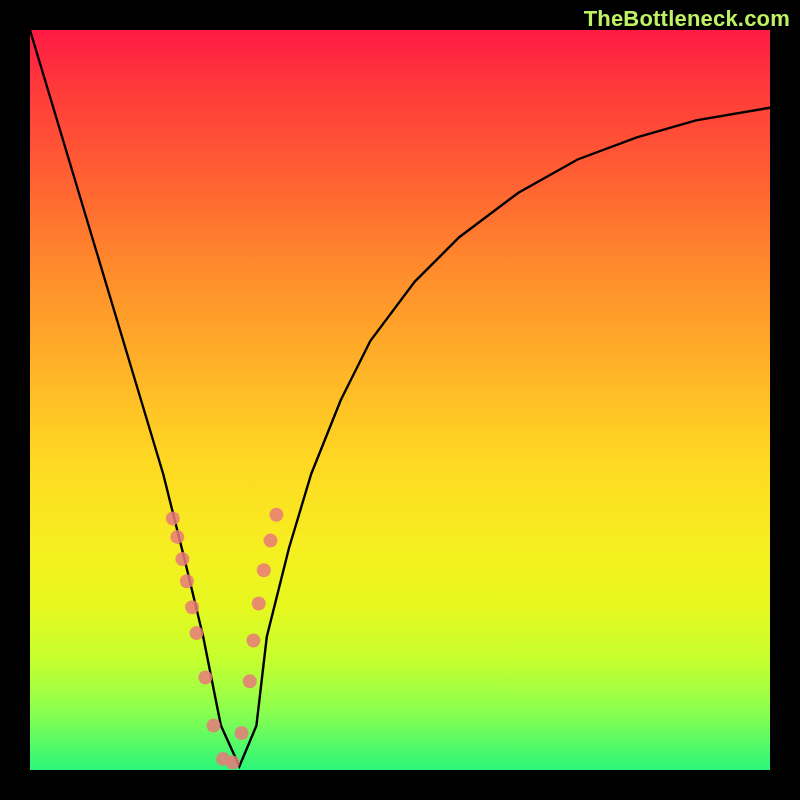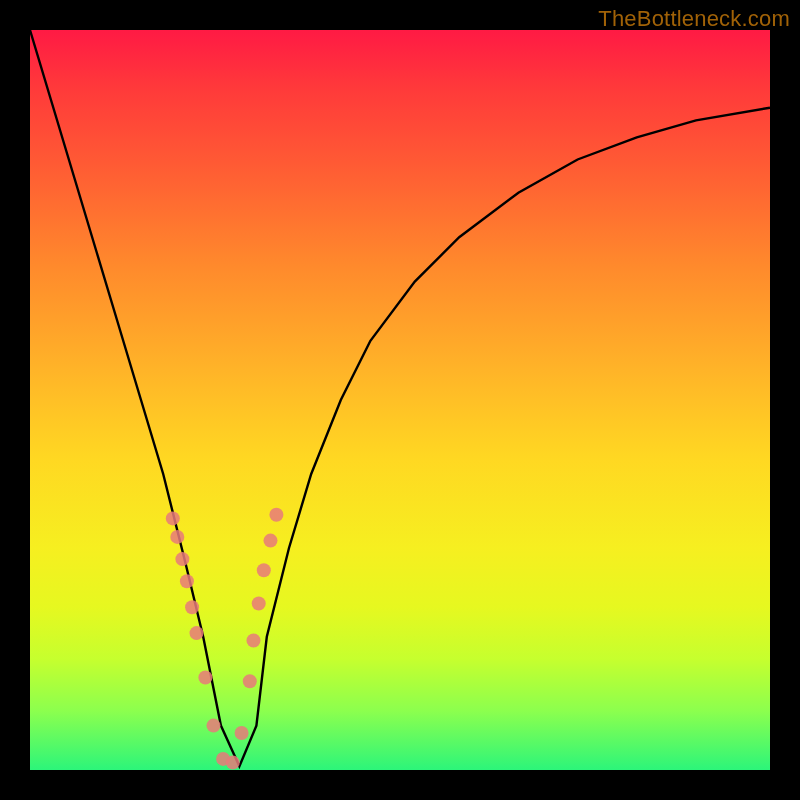--- a/index.html
+++ b/index.html
@@ -33,23 +33,23 @@
       #e6f820 78%,
       #c6ff2e 85%,
       #8cff4e 92%,
       #2cf57a 100%
     );
   }
   .watermark {
     position: absolute;
     top: 6px;
     right: 10px;
-    color: #a16207;
+    color: #bef264;
     font-size: 22px;
-    font-weight: 400;
+    font-weight: 700;
     letter-spacing: 0.2px;
     z-index: 5;
   }
   svg.curve {
     position: absolute;
     left: 0;
     top: 0;
     width: 740px;
     height: 740px;
     overflow: visible;

